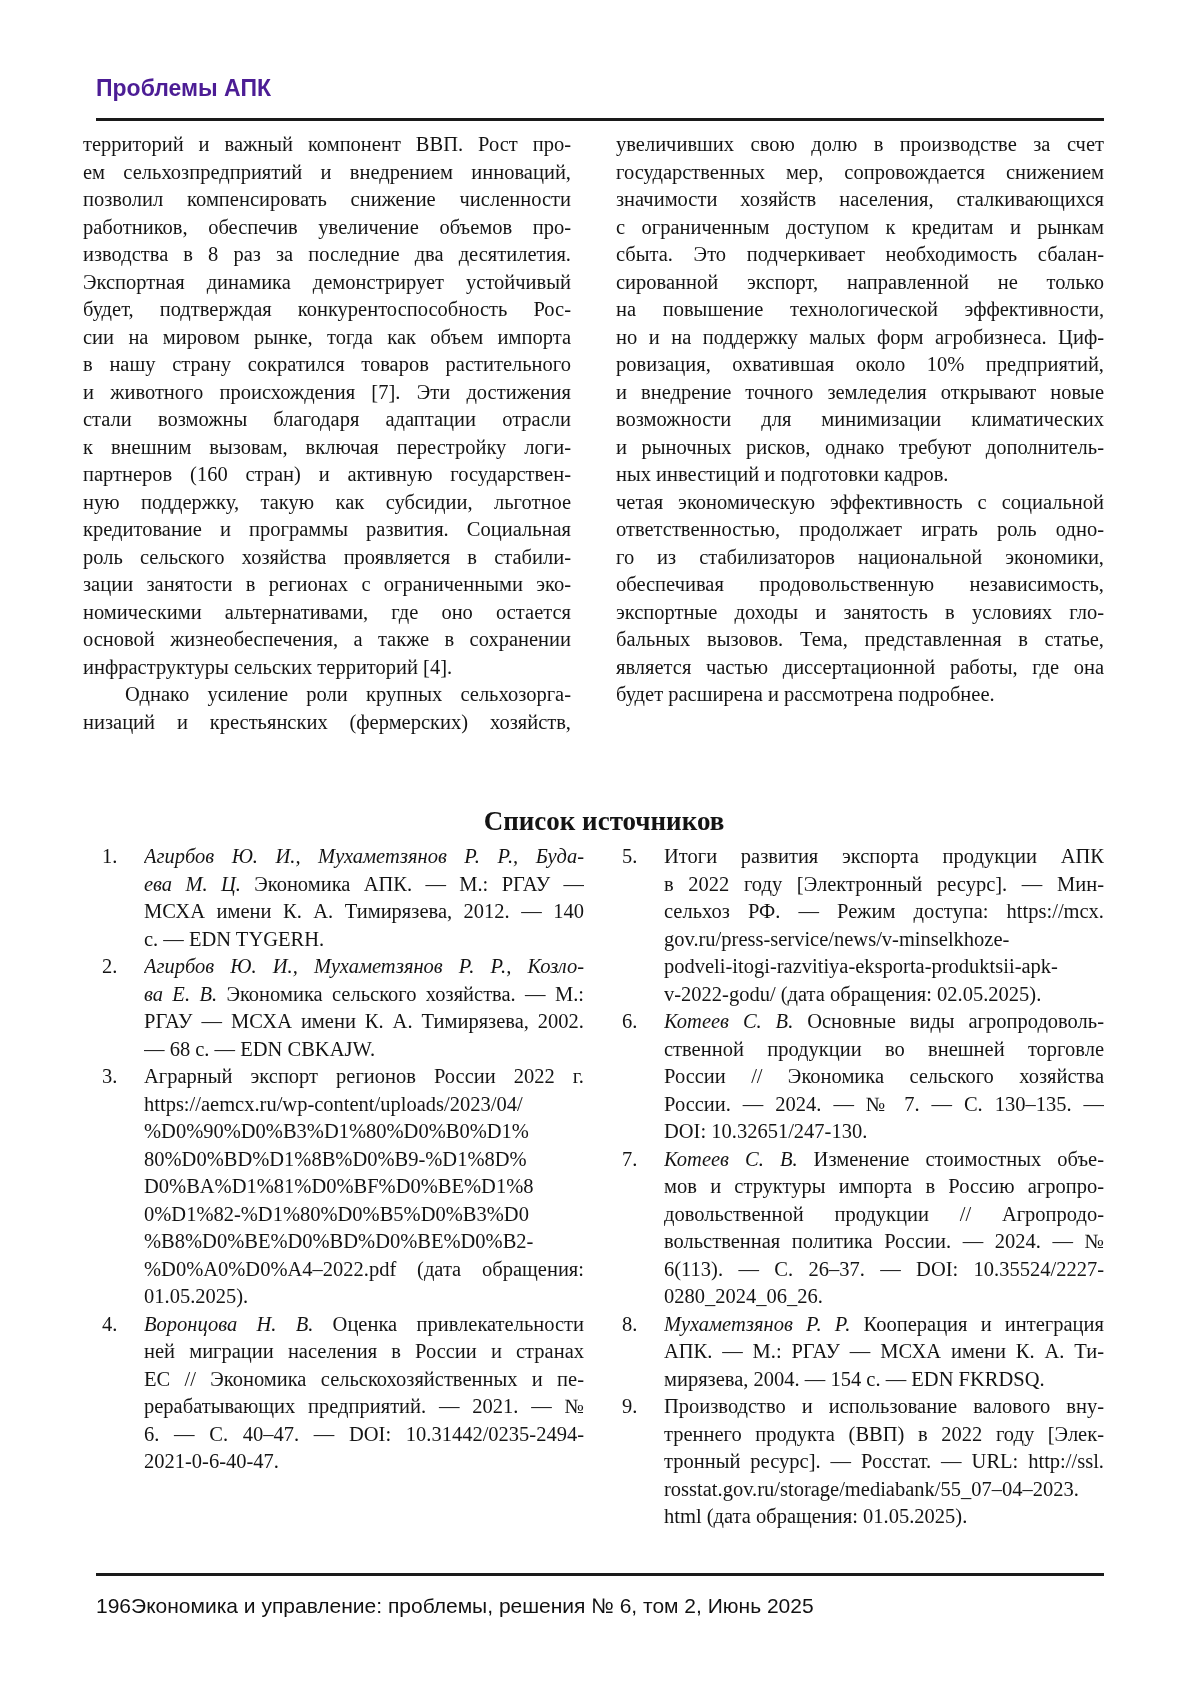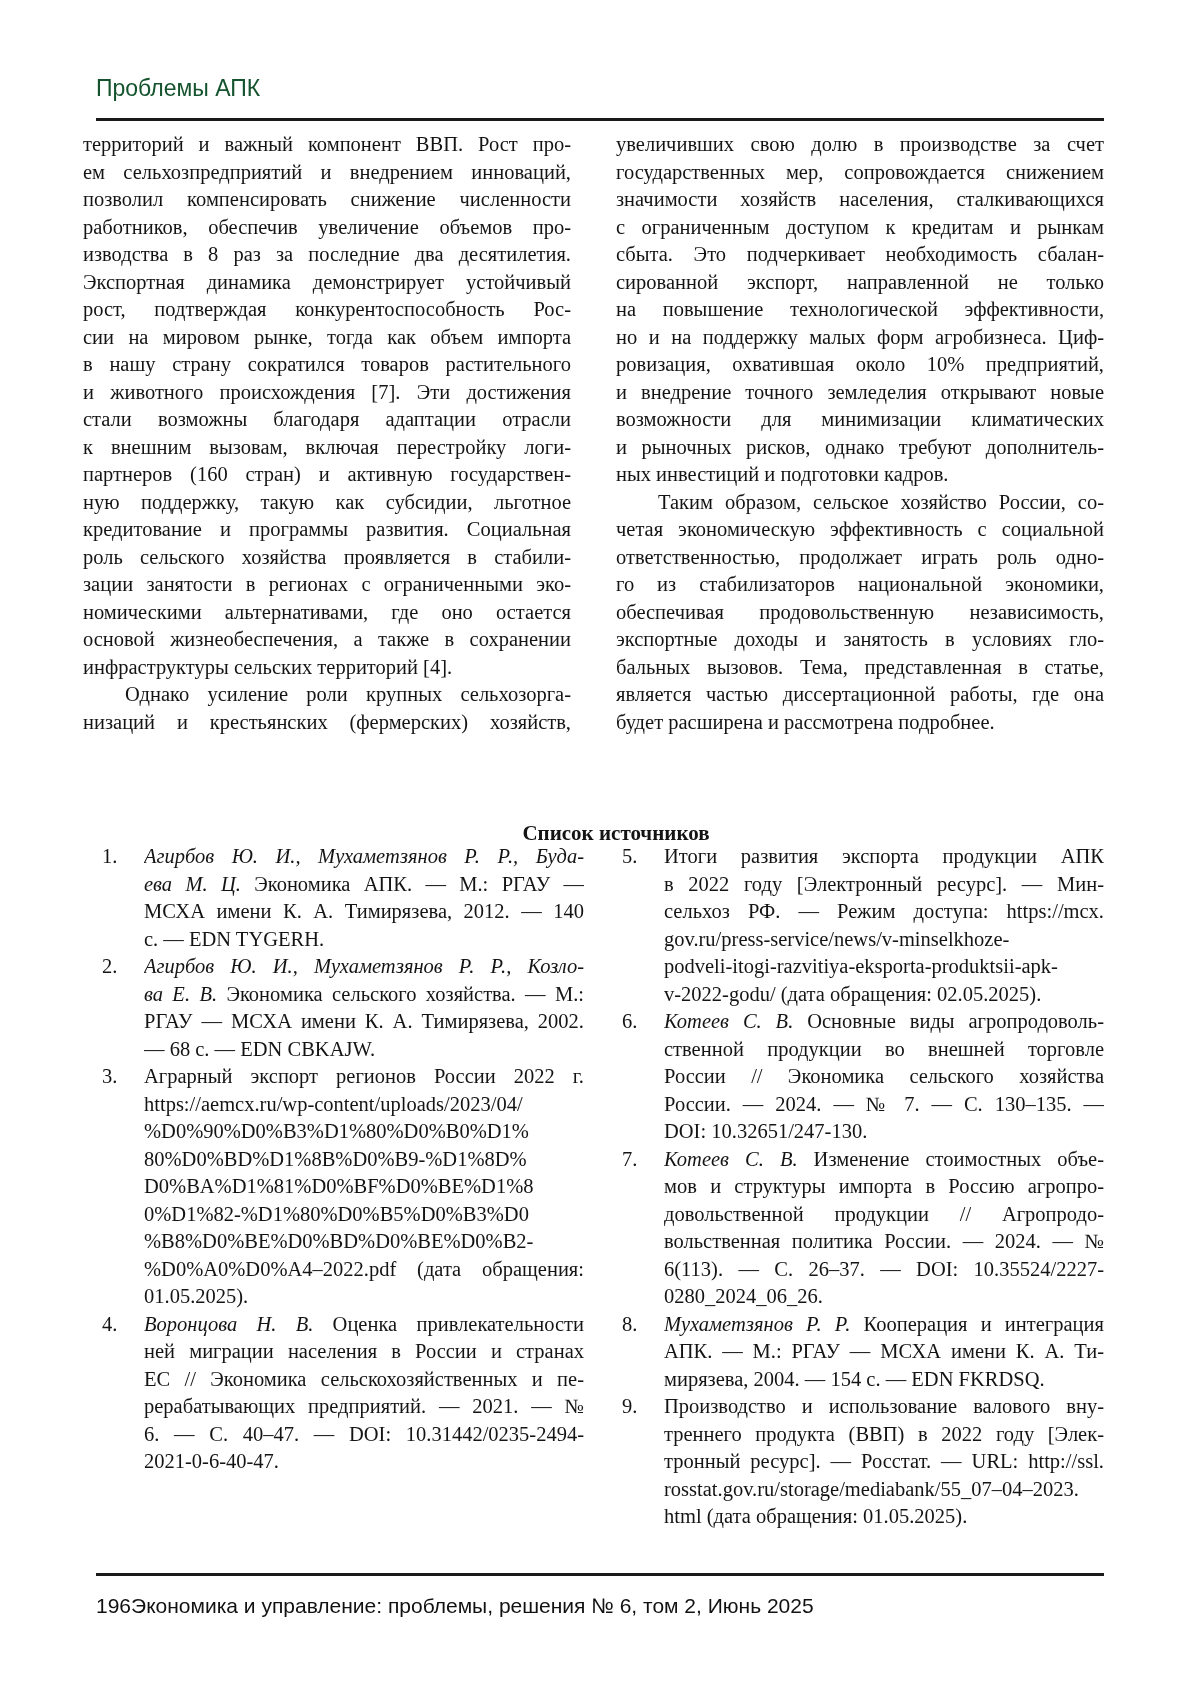--- a/index.html
+++ b/index.html
@@ -7,22 +7,22 @@
     position:relative;
     width:1200px;height:1698px;
     background:#ffffff;
     color:#141414;
     font-family:"Liberation Serif", serif;
     overflow:hidden;
   }
   .section-title{
     position:absolute;left:96px;top:74px;
     font-family:"Liberation Sans", sans-serif;
-    font-weight:400;font-size:23px;line-height:28px;
-    color:#14532d;
+    font-weight:700;font-size:23px;line-height:28px;
+    color:#4c1d95;
   }
   .rule{position:absolute;left:96px;width:1008px;height:3px;background:#1a1a1a;}
   .top-rule{top:118px;}
   .bottom-rule{top:1573px;}
   .col{
     position:absolute;width:488px;
     font-size:20.5px;line-height:27.5px;
   }
   #col-left{left:83px;top:131px;}
   #col-right{left:616px;top:131px;}
@@ -30,24 +30,24 @@
   #refs-right{left:616px;top:843px;}
   .tline{
     text-align:justify;
     text-align-last:justify;
     height:27.5px;overflow:hidden;
     white-space:normal;
   }
   .tline.last{text-align-last:left;}
   .tline.indent{text-indent:42px;}
   .refs-heading{
-    position:absolute;left:96px;top:803px;width:1008px;margin:16px;
+    position:absolute;left:96px;top:803px;width:1008px;margin:4px;
     text-align:center;
     font-family:"Liberation Serif", serif;
-    font-size:21px;font-weight:700;line-height:28px;
+    font-size:27px;font-weight:700;line-height:28px;
   }
   .ref-item{position:relative;padding-left:48px;}
   .ref-num{position:absolute;left:6px;top:0;}
   .footer-row{
     position:absolute;left:96px;top:1592px;width:1008px;
     font-family:"Liberation Sans", sans-serif;
     font-size:21px;line-height:28px;color:#111;
     display:flex;justify-content:flex-start;align-items:baseline;
   }
 </style>
@@ -60,21 +60,21 @@
 
   <div class="rule top-rule"></div>
 
   <div class="col" id="col-left">
       <div class="tline">территорий и важный компонент ВВП. Рост про-</div>
       <div class="tline">ем сельхозпредприятий и внедрением инноваций,</div>
       <div class="tline">позволил компенсировать снижение численности</div>
       <div class="tline">работников, обеспечив увеличение объемов про-</div>
       <div class="tline">изводства в 8 раз за последние два десятилетия.</div>
       <div class="tline">Экспортная динамика демонстрирует устойчивый</div>
-      <div class="tline">рост, подтверждая конкурентоспособность Рос-</div>
+      <div class="tline">будет, подтверждая конкурентоспособность Рос-</div>
       <div class="tline">сии на мировом рынке, тогда как объем импорта</div>
       <div class="tline">в нашу страну сократился товаров растительного</div>
       <div class="tline">и животного происхождения [7]. Эти достижения</div>
       <div class="tline">стали возможны благодаря адаптации отрасли</div>
       <div class="tline">к внешним вызовам, включая перестройку логи-</div>
       <div class="tline">партнеров (160 стран) и активную государствен-</div>
       <div class="tline">ную поддержку, такую как субсидии, льготное</div>
       <div class="tline">кредитование и программы развития. Социальная</div>
       <div class="tline">роль сельского хозяйства проявляется в стабили-</div>
       <div class="tline">зации занятости в регионах с ограниченными эко-</div>
@@ -91,21 +91,20 @@
       <div class="tline">с ограниченным доступом к кредитам и рынкам</div>
       <div class="tline">сбыта. Это подчеркивает необходимость сбалан-</div>
       <div class="tline">сированной экспорт, направленной не только</div>
       <div class="tline">на повышение технологической эффективности,</div>
       <div class="tline">но и на поддержку малых форм агробизнеса. Циф-</div>
       <div class="tline">ровизация, охватившая около 10% предприятий,</div>
       <div class="tline">и внедрение точного земледелия открывают новые</div>
       <div class="tline">возможности для минимизации климатических</div>
       <div class="tline">и рыночных рисков, однако требуют дополнитель-</div>
       <div class="tline last">ных инвестиций и подготовки кадров.</div>
-      <div class="tline indent">Таким образом, сельское хозяйство России, со-</div>
       <div class="tline">четая экономическую эффективность с социальной</div>
       <div class="tline">ответственностью, продолжает играть роль одно-</div>
       <div class="tline">го из стабилизаторов национальной экономики,</div>
       <div class="tline">обеспечивая продовольственную независимость,</div>
       <div class="tline">экспортные доходы и занятость в условиях гло-</div>
       <div class="tline">бальных вызовов. Тема, представленная в статье,</div>
       <div class="tline">является частью диссертационной работы, где она</div>
       <div class="tline last">будет расширена и рассмотрена подробнее.</div>
     </div>
 

